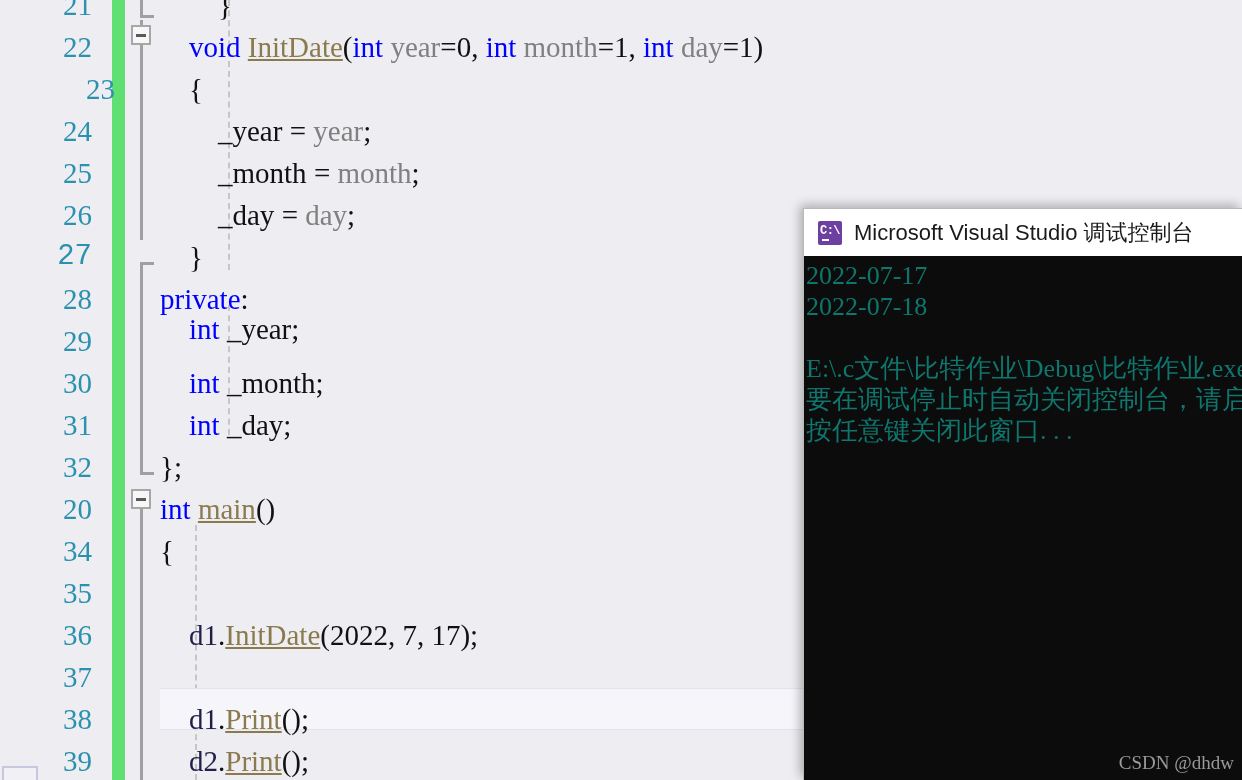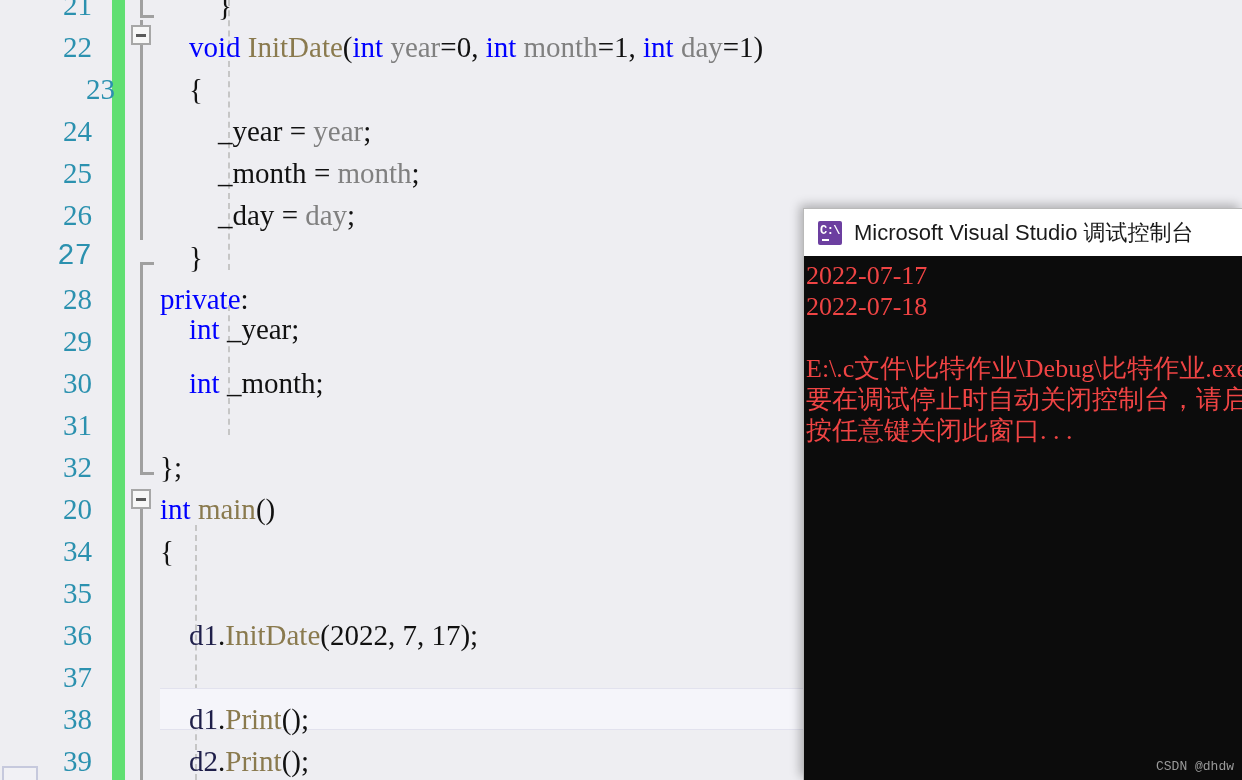--- a/index.html
+++ b/index.html
@@ -114,21 +114,21 @@
     right: 0;
     height: 42px;
     background: #f5f5fa;
     border-top: 1px solid #e2e2ee;
     border-bottom: 1px solid #e2e2ee;
     box-sizing: border-box;
   }
 
   
   .k  { color: #0000ff; }           
-  .fn { color: #8a7a4e; }           
+  .fn { color: #8a7a4e; text-decoration: underline; }           
   .ty { color: #2b91af; }           
   .pm { color: #808080; }           
   .id { color: #1f1f4a; }           
   .nm { color: #111111; }           
   .op { color: #111111; }
 
   
   #console-window {
     position: absolute;
     left: 803px; top: 208px;
@@ -187,31 +187,31 @@
     width: 100%;
     bottom: 0;
     padding: 4px 0 0 2px;
     box-sizing: border-box;
     overflow: hidden;
   }
   .console-line {
     font-family: "Liberation Serif", "DejaVu Serif", serif;
     font-size: 26px;
     line-height: 31px;
-    color: #ef4444;
+    color: #0f766e;
     white-space: pre;
   }
   .console-line.blank { color: transparent; }
 
   .watermark {
     position: absolute;
     right: 8px;
     bottom: 6px;
-    font-family: Liberation Mono, monospace;
-    font-size: 13px;
+    font-family: Liberation Serif, serif;
+    font-size: 19px;
     color: #9a9a9a;
     white-space: nowrap;
   }
 
   
   .bottom-left-fragment {
     position: absolute;
     left: 2px; bottom: 0;
     width: 36px; height: 14px;
     border: 2px solid #c6c9dd;
@@ -273,20 +273,21 @@
       <div class="line" style="top: -16px;"><span class="op">        }</span></div>
       <div class="line" style="top: 26px;"><span class="op">    </span><span class="k">void</span><span class="op"> </span><span class="fn">InitDate</span><span class="nm">(</span><span class="k">int</span><span class="op"> </span><span class="pm">year</span><span class="nm">=0, </span><span class="k">int</span><span class="op"> </span><span class="pm">month</span><span class="nm">=1, </span><span class="k">int</span><span class="op"> </span><span class="pm">day</span><span class="nm">=1)</span></div>
       <div class="line" style="top: 68px;"><span class="op">    {</span></div>
       <div class="line" style="top: 110px;"><span class="op">        </span><span class="nm">_year</span><span class="op"> = </span><span class="pm">year</span><span class="op">;</span></div>
       <div class="line" style="top: 152px;"><span class="op">        </span><span class="nm">_month</span><span class="op"> = </span><span class="pm">month</span><span class="op">;</span></div>
       <div class="line" style="top: 194px;"><span class="op">        </span><span class="nm">_day</span><span class="op"> = </span><span class="pm">day</span><span class="op">;</span></div>
       <div class="line" style="top: 236px;"><span class="op">    }</span></div>
       <div class="line" style="top: 278px;"><span class="k">private</span><span class="op">:</span></div>
       <div class="line" style="top: 308px;"><span class="op">    </span><span class="k">int</span><span class="nm"> _year;</span></div>
       <div class="line" style="top: 362px;"><span class="op">    </span><span class="k">int</span><span class="nm"> _month;</span></div>
+      <div class="line" style="top: 404px;"><span class="op">    </span><span class="k">int</span><span class="nm"> _day;</span></div>
       <div class="line" style="top: 446px;"><span class="op">};</span></div>
       <div class="line" style="top: 488px;"><span class="k">int</span><span class="op"> </span><span class="fn">main</span><span class="nm">()</span></div>
       <div class="line" style="top: 530px;"><span class="op">{</span></div>
       <div class="line" style="top: 614px;"><span class="op">    </span><span class="id">d1</span><span class="nm">.</span><span class="fn">InitDate</span><span class="nm">(2022, 7, 17);</span></div>
       <div class="line" style="top: 698px;"><span class="op">    </span><span class="id">d1</span><span class="nm">.</span><span class="fn">Print</span><span class="nm">();</span></div>
       <div class="line" style="top: 740px;"><span class="op">    </span><span class="id">d2</span><span class="nm">.</span><span class="fn">Print</span><span class="nm">();</span></div>
     </div>
 
   <div class="bottom-left-fragment"></div>
 </div>

